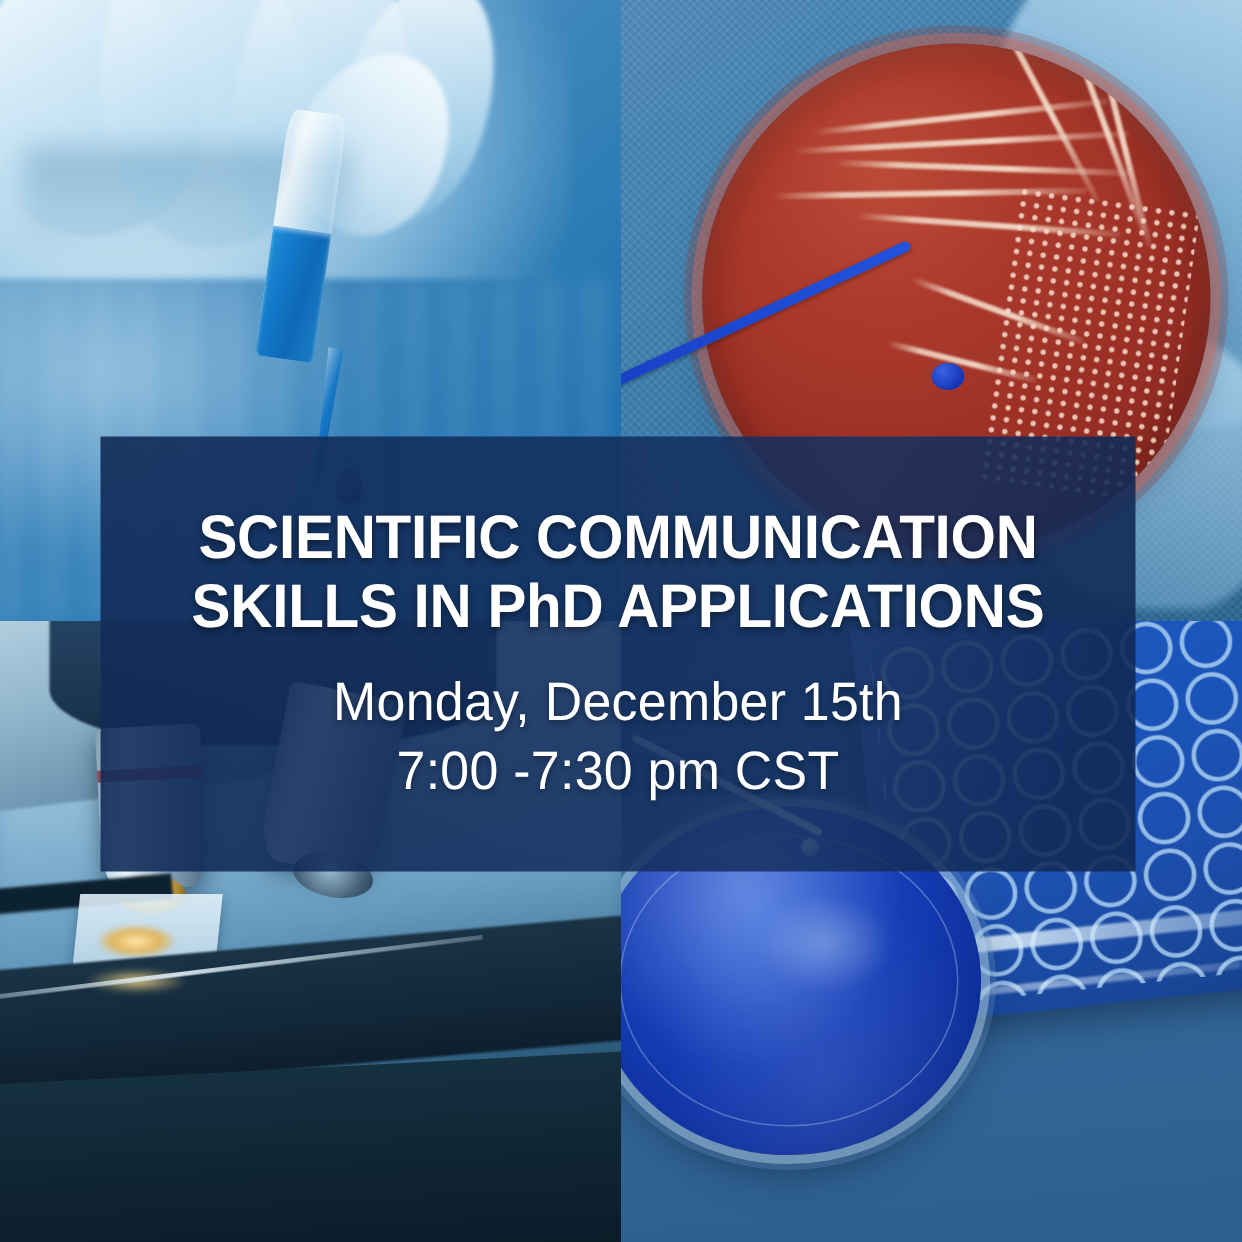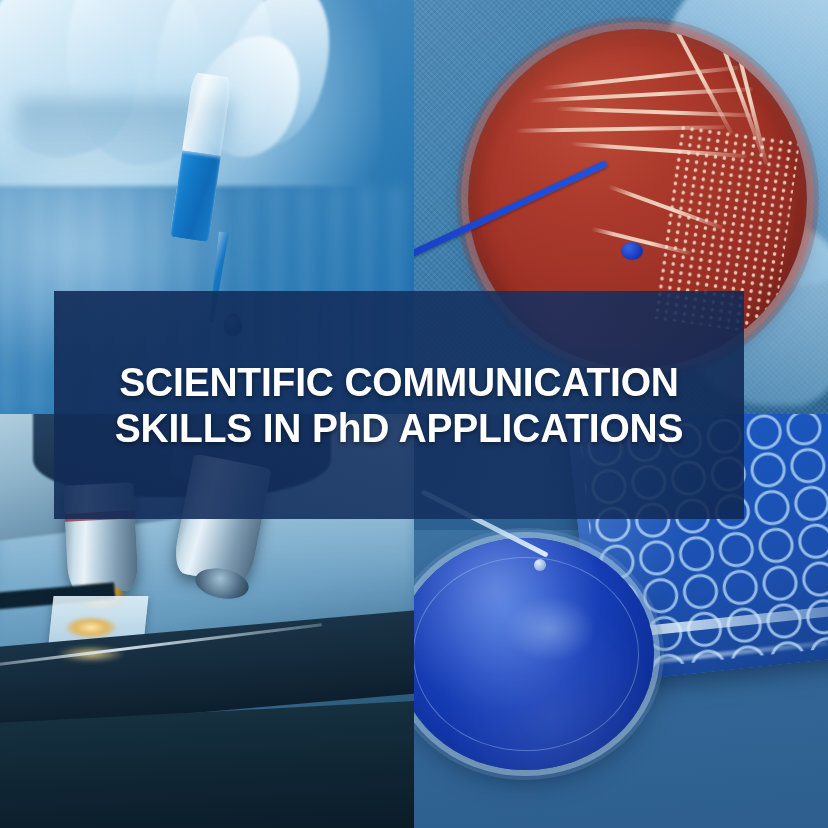--- a/index.html
+++ b/index.html
@@ -377,24 +377,24 @@
     position: absolute; left: 22%; top: 44%;
     width: 22%; height: 16%;
     border-radius: 50%;
     background: radial-gradient(ellipse, rgba(200,226,248,0.35), rgba(200,226,248,0) 70%);
     filter: blur(2px);
   }
 
   
   .overlay {
     position: absolute;
-    left: 54px;
+    left: 67px;
     top: 291px;
     width: 690px;
-    height: 228px;
+    height: 290px;
     background: linear-gradient(100deg,
       rgba(17,43,88,0.90) 0%,
       rgba(18,45,92,0.88) 38%,
       rgba(20,48,96,0.86) 70%,
       rgba(16,40,84,0.90) 100%);
     display: flex;
     flex-direction: column;
     align-items: center;
     justify-content: center;
     text-align: center;
@@ -504,16 +504,20 @@
 
   </div>
 
   <div class="overlay">
 
     <div class="title-block">
       <div class="title-line">SCIENTIFIC COMMUNICATION</div>
       <div class="title-line">SKILLS IN PhD APPLICATIONS</div>
     </div>
 
+    <div class="sub-block">
+      <div class="sub-line">Monday, December 15th</div>
+      <div class="sub-line">7:00 -7:30 pm CST</div>
+    </div>
 
   </div>
 
 </div>
 
 </body></html>

